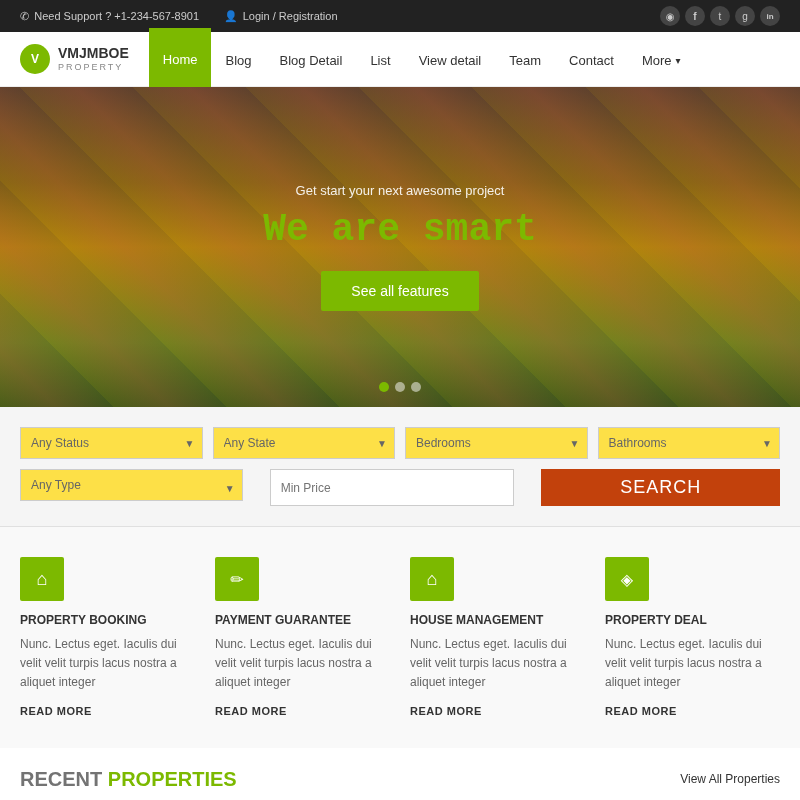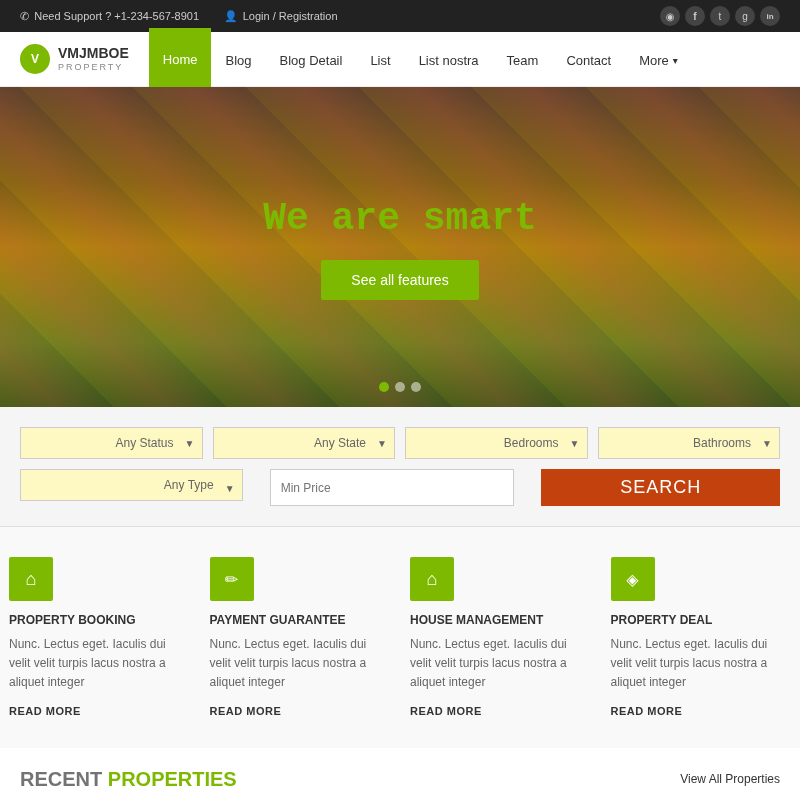--- a/index.html
+++ b/index.html
@@ -141,26 +141,25 @@
     }
     .search-row:last-child { margin-bottom: 0; gap: 27px; }
     .select-wrapper {
       flex: 1;
       position: relative;
     }
     .select-wrapper select {
       width: 100%;
       padding: 8px 28px 8px 10px;
       border: 1px solid #ccc;
-      background: #fef9c3;
+      background: #fde047;
       font-size: 12px;
       color: #666;
       appearance: none;
       cursor: pointer;
-      text-align: right;
     }
     .select-arrow {
       position: absolute;
       right: 8px; top: 50%;
       transform: translateY(-50%);
       font-size: 10px; color: #666;
       pointer-events: none;
     }
     .price-input {
       flex: 1;
@@ -177,21 +176,21 @@
       padding: 8px;
       font-size: 18px;
       font-weight: normal;
       cursor: pointer;
       letter-spacing: 1px;
     }
 
     
     .features-section {
       background: #f9f9f9;
-      padding: 30px 9px;
+      padding: 30px 20px;
     }
     .features-grid {
       display: grid;
       grid-template-columns: repeat(4, 1fr);
       gap: 20px;
     }
     .feature-item { }
     .feature-icon-box {
       width: 44px; height: 44px;
       background: #7cb900;
@@ -325,37 +324,38 @@
     <li>
         <a href="#">Blog</a>
       </li>
     <li>
         <a href="#">Blog Detail</a>
       </li>
     <li>
         <a href="#">List</a>
       </li>
     <li>
-        <a href="#">List nostra</a>
+        <a href="#">View detail</a>
       </li>
     <li>
         <a href="#">Team</a>
       </li>
     <li>
         <a href="#">Contact</a>
       </li>
     <li>
         <a href="#">More<span class="arrow">▾</span></a>
       </li>
   </ul>
 </nav>
 
 <div class="hero">
   <div class="hero-bg"></div>
   <div class="hero-content">
+    <p class="hero-subtitle">Get start your next awesome project</p>
     <h1 class="hero-title">
       <span>We are </span><span style="color:#7cb900;">smart</span>
     </h1>
     <button class="hero-btn">See all features</button>
   </div>
   <div class="hero-dots">
     <div class="dot active"></div>
     <div class="dot"></div>
     <div class="dot"></div>
   </div>

